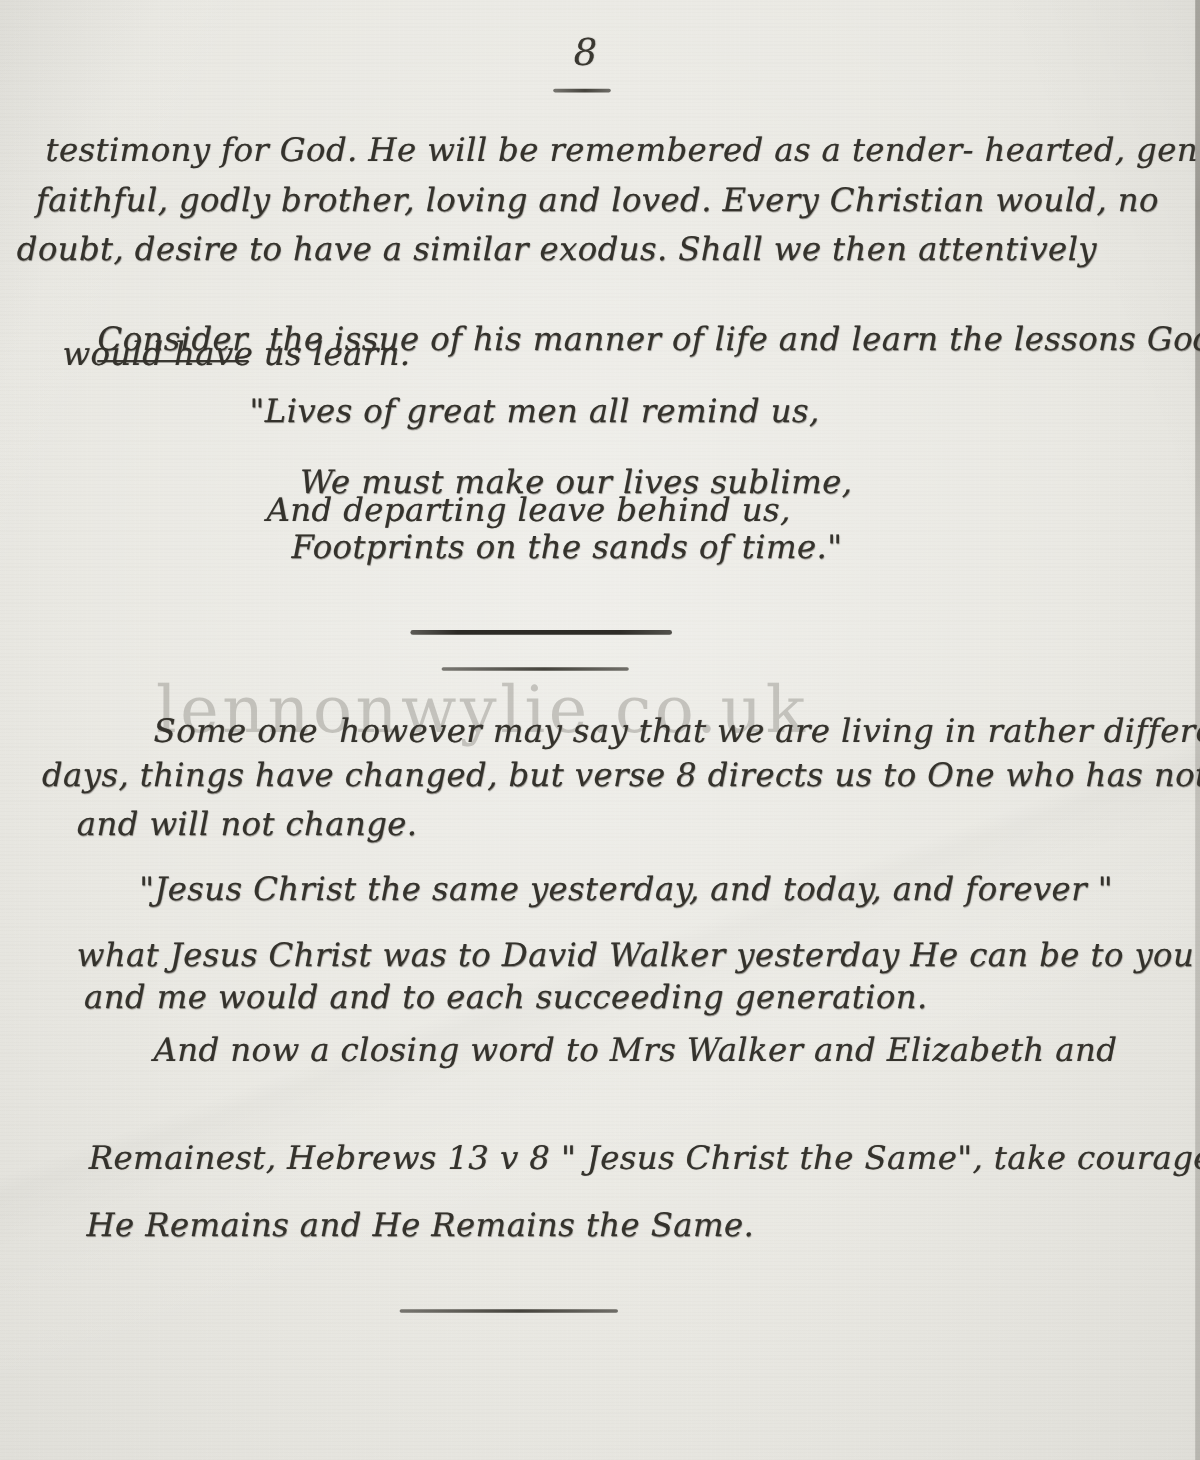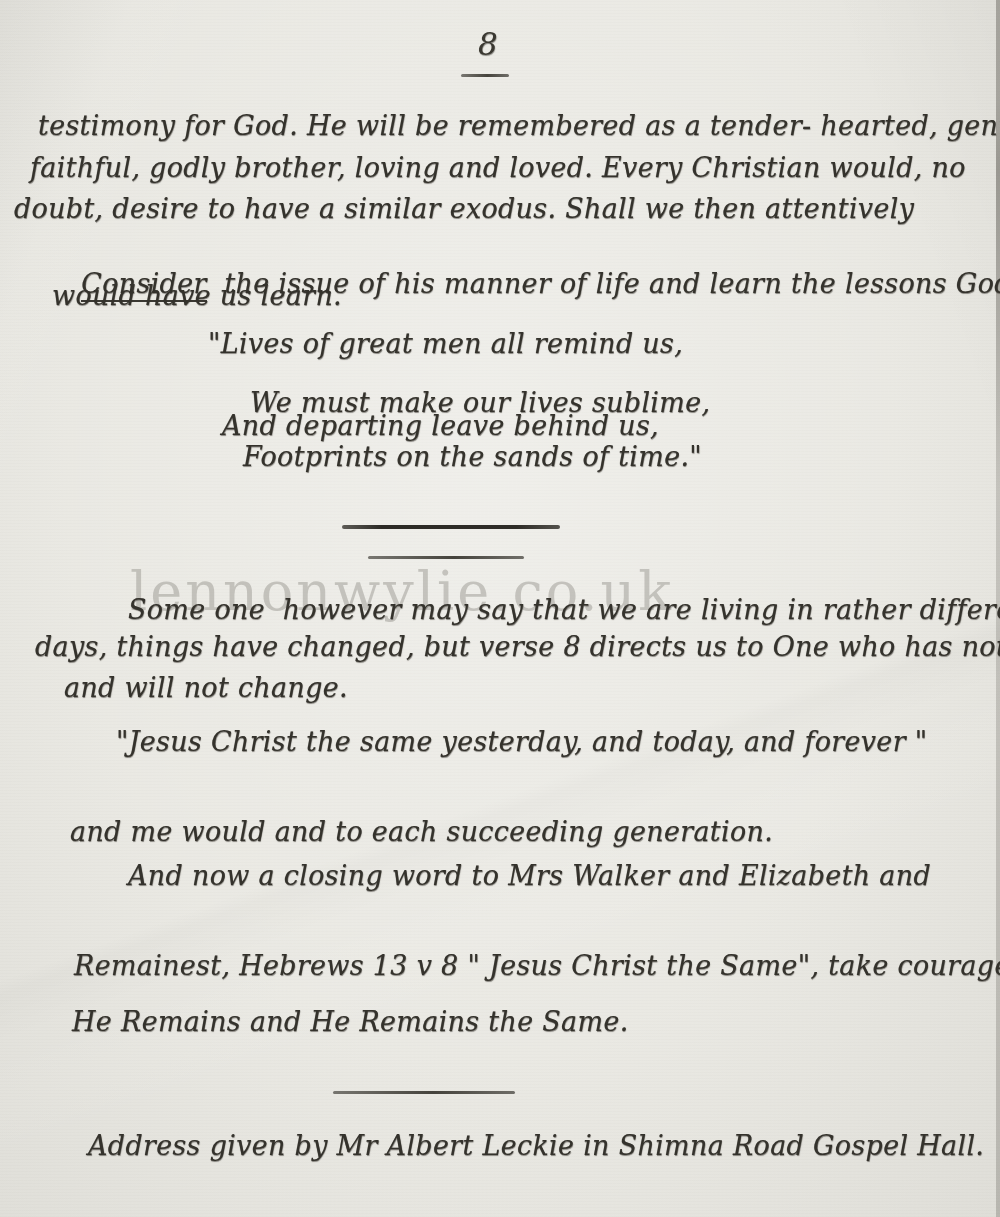--- a/index.html
+++ b/index.html
@@ -97,26 +97,26 @@
 
     <div class="rule rule-heavy" style="left:342px; top:525px; width:218px;"></div>
     <div class="rule rule-light" style="left:368px; top:556px; width:156px;"></div>
 
     <div class="line" style="left:128px; top:594px;">Some one  however may say that we are living in rather different</div>
     <div class="line" style="left:35px; top:631px;">days, things have changed, but verse 8 directs us to One who has not</div>
     <div class="line" style="left:64px; top:672px;text-align:right;">and will not change.</div>
 
     <div class="line" style="left:116px; top:726px;">"Jesus Christ the same yesterday, and today, and forever "</div>
 
+    <div class="line" style="left:64px; top:781px;">what Jesus Christ was to David Walker yesterday He can be to you</div>
     <div class="line" style="left:70px; top:816px;">and me would and to each succeeding generation.</div>
 
     <div class="line" style="left:128px; top:860px;">And now a closing word to Mrs Walker and Elizabeth and</div>
     <div class="line" style="left:74px; top:950px;">Remainest, Hebrews 13 v 8 " Jesus Christ the Same", take courage,</div>
     <div class="line" style="left:72px; top:1006px;">He Remains and He Remains the Same.</div>
 
     <div class="rule rule-light" style="left:333px; top:1091px; width:182px;"></div>
 
-    <div class="line" style="left:88px; top:1130px;">Address given by Mr Albert Leckie in Shimna Road Gospel Hall.</div>
 
   </div>
 
   <div class="edge-shade-right"></div>
 </div>
 
 </body></html>

